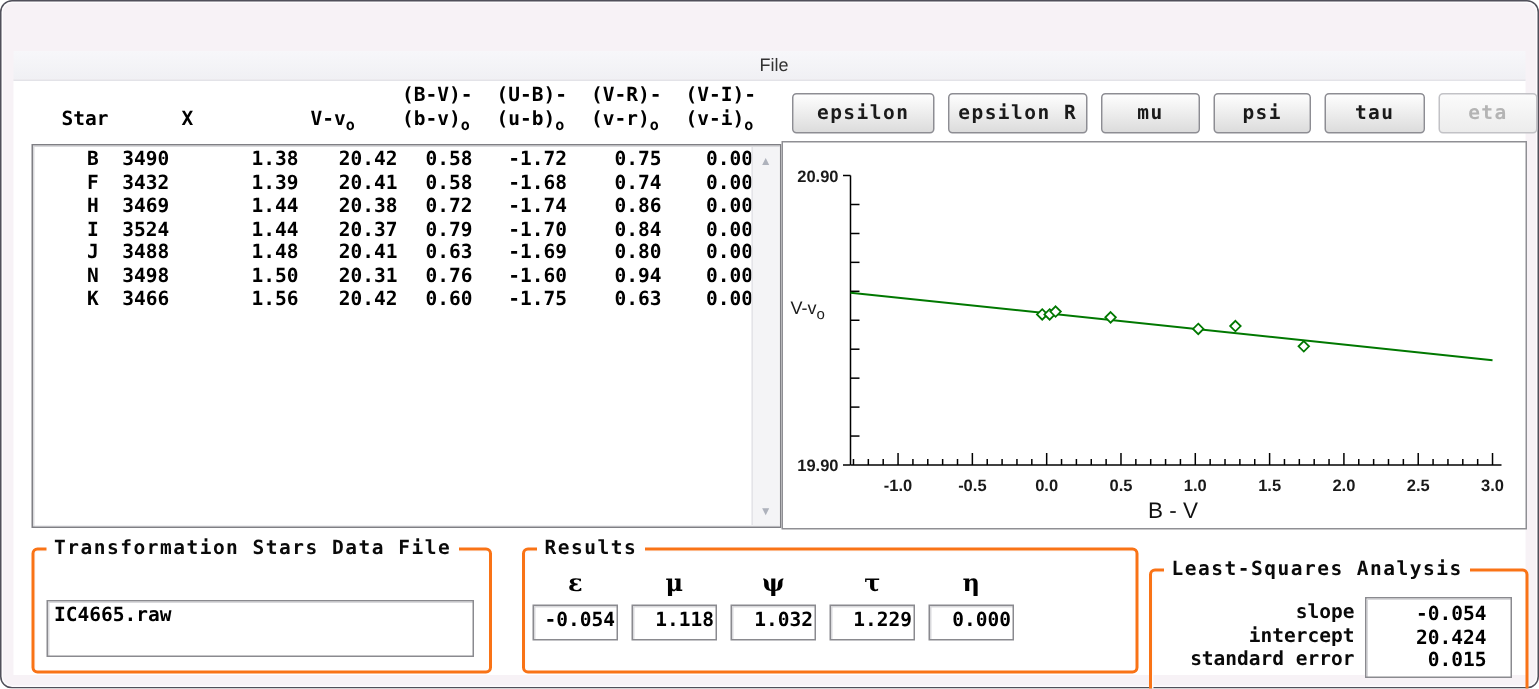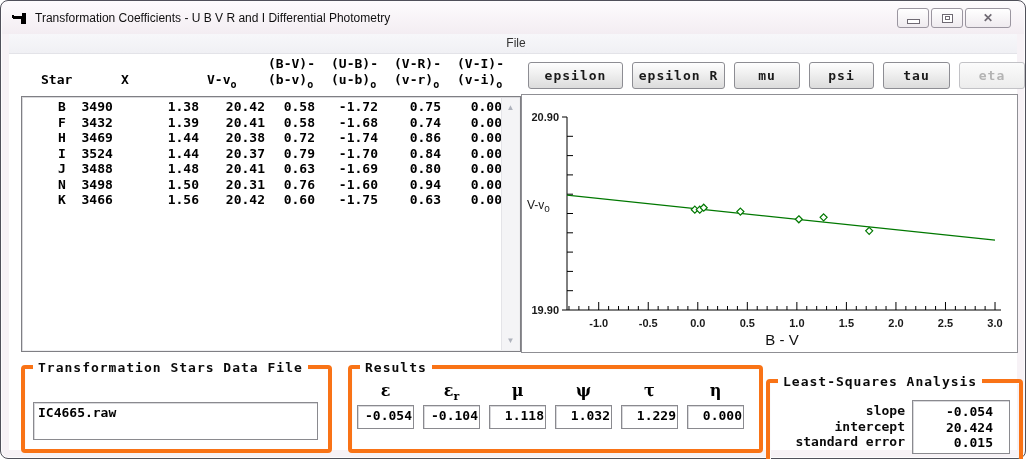--- a/index.html
+++ b/index.html
@@ -43,21 +43,21 @@
   
   #btnrow{position:absolute;left:519px;top:8px;display:flex;gap:9px;}
   .cbtn{height:25px;border:1px solid #8d8d93;border-radius:3px;background:linear-gradient(#fefefe,#dcdcdc);
         font-size:13px;letter-spacing:1px;color:#1a1a1a;display:flex;align-items:center;justify-content:center;cursor:default;}
   .cbtn.w93{width:93px;text-align:right;} .cbtn.w91{width:91px;} .cbtn.w64{width:64px;} .cbtn.w63{width:63px;} .cbtn.w65{width:65px;}
   .cbtn.disabled{color:#b4b4b4;border-color:#c2c2c6;background:linear-gradient(#fbfbfb,#ececec);}
   
   #chart-panel{position:absolute;left:512px;top:40px;width:497px;height:259px;border:1px solid #8f8f94;background:#fff;box-sizing:border-box;}
   #ylab{position:absolute;left:5px;top:103px;font-size:12px;color:#1a1a1a;}
   
-  .group{position:absolute;border:4px solid #f97316;border-radius:4px;box-shadow:inset 1px 1px 0 #fbfbfc;}
+  .group{position:absolute;border:2px solid #f97316;border-radius:4px;box-shadow:inset 1px 1px 0 #fbfbfc;}
   .group>.gtitle{position:absolute;top:-9px;left:8px;background:#fff;padding:0 5px;font-size:13px;letter-spacing:1px;color:#0a0a0a;white-space:nowrap;}
   #grp-file{left:12px;top:311px;width:303px;height:80px;}
   #file-input{position:absolute;left:8px;top:33px;width:285px;height:38px;border:1px solid #8a8a8f;
         box-shadow:inset 1px 1px 0 #d9d9dc;background:#fff;font-size:13px;padding:2px 4px 0 4px;box-sizing:border-box;white-space:pre;}
   #grp-results{left:339px;top:311px;width:407px;height:80px;}
   #res-cells{position:absolute;left:5px;top:12px;display:flex;gap:9px;}
   .res-cell{width:57px;}
   .res-sym{text-align:center;font-family:"DejaVu Serif",serif;font-weight:700;font-size:16px;color:#000;height:24px;}
   .res-sym sub{font-size:11px;font-family:"DejaVu Serif",serif;}
   .res-box{height:20px;border:1px solid #8a8a8f;box-shadow:inset 1px 1px 0 #d9d9dc;background:#fff;
@@ -67,40 +67,20 @@
   #lsq-box{position:absolute;left:142px;top:17px;width:98px;height:54px;border:1px solid #8a8a8f;
         box-shadow:inset 1px 1px 0 #d9d9dc;background:#fff;font-size:13px;line-height:15.5px;text-align:right;
         padding:3px 16px 0 0;box-sizing:border-box;}
 </style>
 </head>
 <body>
 
 <div id="stage">
  <div id="win">
 
-  <div id="titlebar">
-    <svg id="app-icon" viewBox="0 0 18 16">
-      <path d="M1 6 h9 v-3 h4 v11 h-5 v-5 h-8 z" fill="#000"></path>
-      <rect x="0" y="5" width="2" height="3" fill="#000"></rect>
-    </svg>
-    <span id="title-text">Transformation Coefficients - U B V R and I Differential Photometry</span>
-    <div id="win-controls">
-      <div class="wbtn">
-            <span class="glyph-min"></span>
-          </div>
-      <div class="wbtn">
-            <span class="glyph-max">
-              <i></i>
-            </span>
-          </div>
-      <div class="wbtn close">
-            <span class="glyph-close">✕</span>
-          </div>
-    </div>
-  </div>
 
   <div id="menubar">
     <span class="menu-item">File</span>
     <span class="menu-item">Coefficients</span>
     <span class="menu-item">Help</span>
   </div>
 
   <div id="client">
 
     <div id="thead" class="mono">
@@ -283,24 +263,20 @@
     </div>
 
     <div class="group" id="grp-results">
       <span class="gtitle mono">Results</span>
       <div id="res-cells">
         <div class="res-cell">
           <div class="res-sym"><span>ε</span><sub></sub></div>
           <div class="res-box mono">-0.054</div>
         </div>
         <div class="res-cell">
-          <div class="res-sym"><span>ε</span><sub>r</sub></div>
-          <div class="res-box mono">-0.104</div>
-        </div>
-        <div class="res-cell">
           <div class="res-sym"><span>μ</span><sub></sub></div>
           <div class="res-box mono">1.118</div>
         </div>
         <div class="res-cell">
           <div class="res-sym"><span>ψ</span><sub></sub></div>
           <div class="res-box mono">1.032</div>
         </div>
         <div class="res-cell">
           <div class="res-sym"><span>τ</span><sub></sub></div>
           <div class="res-box mono">1.229</div>

